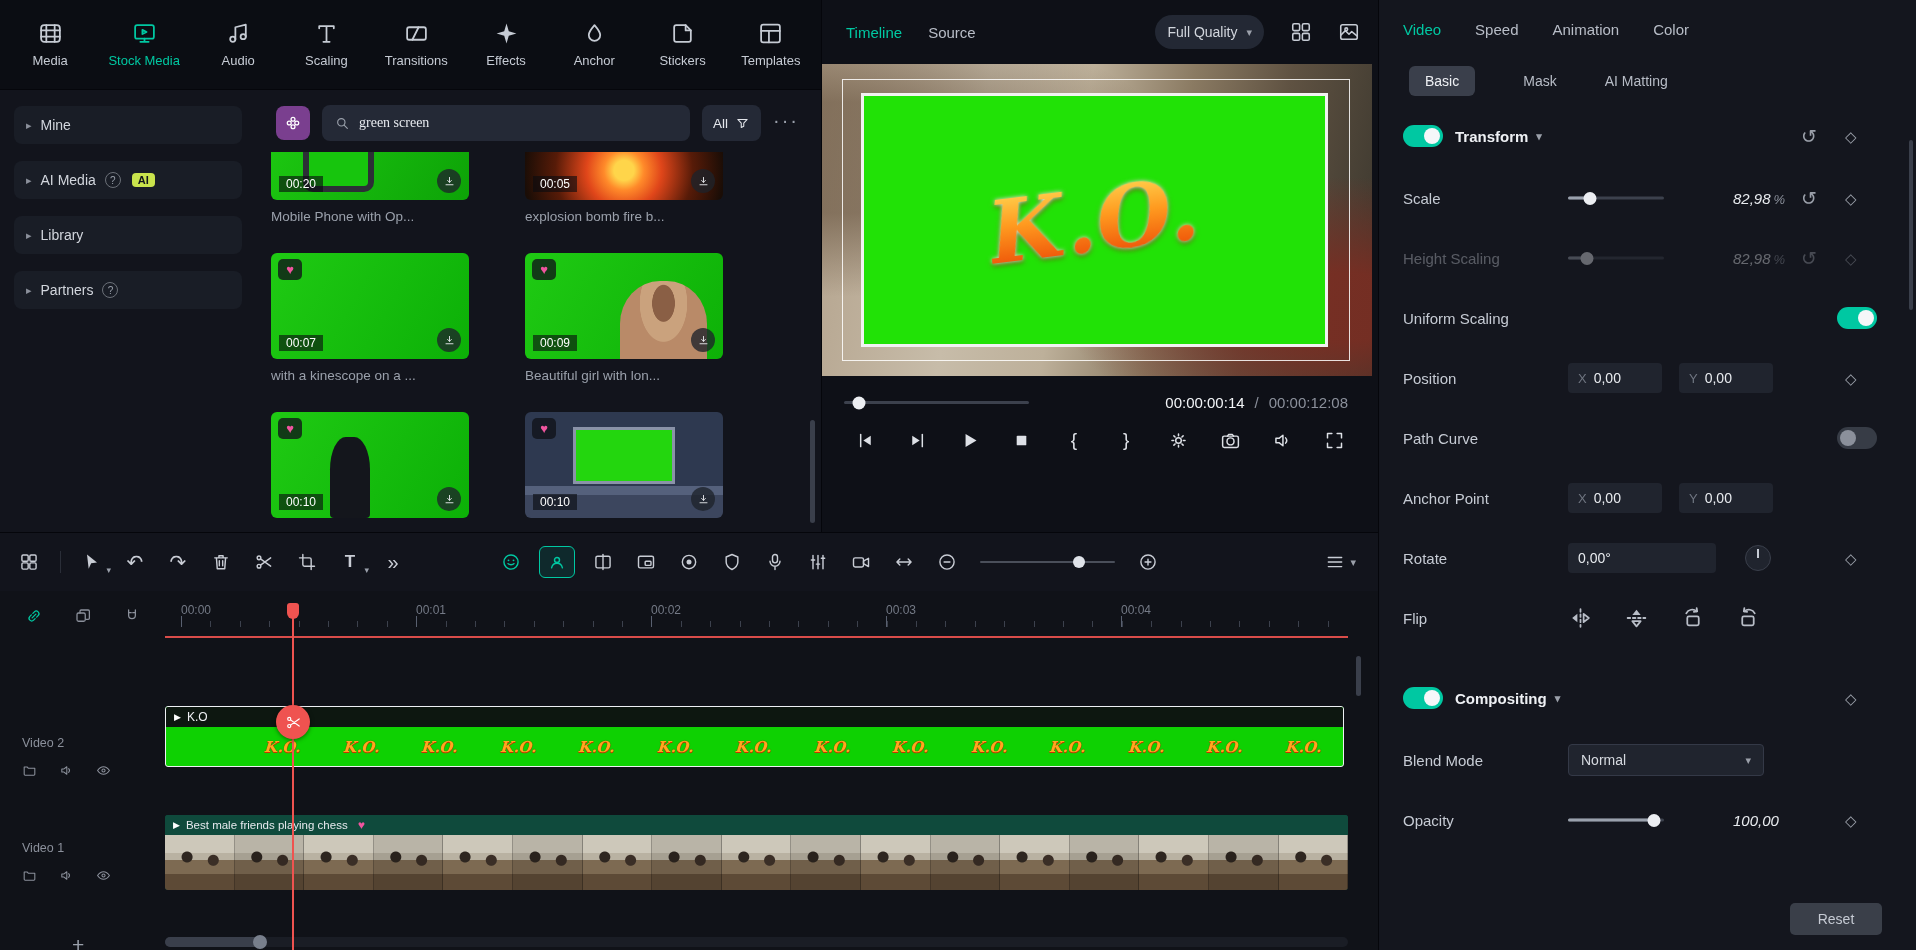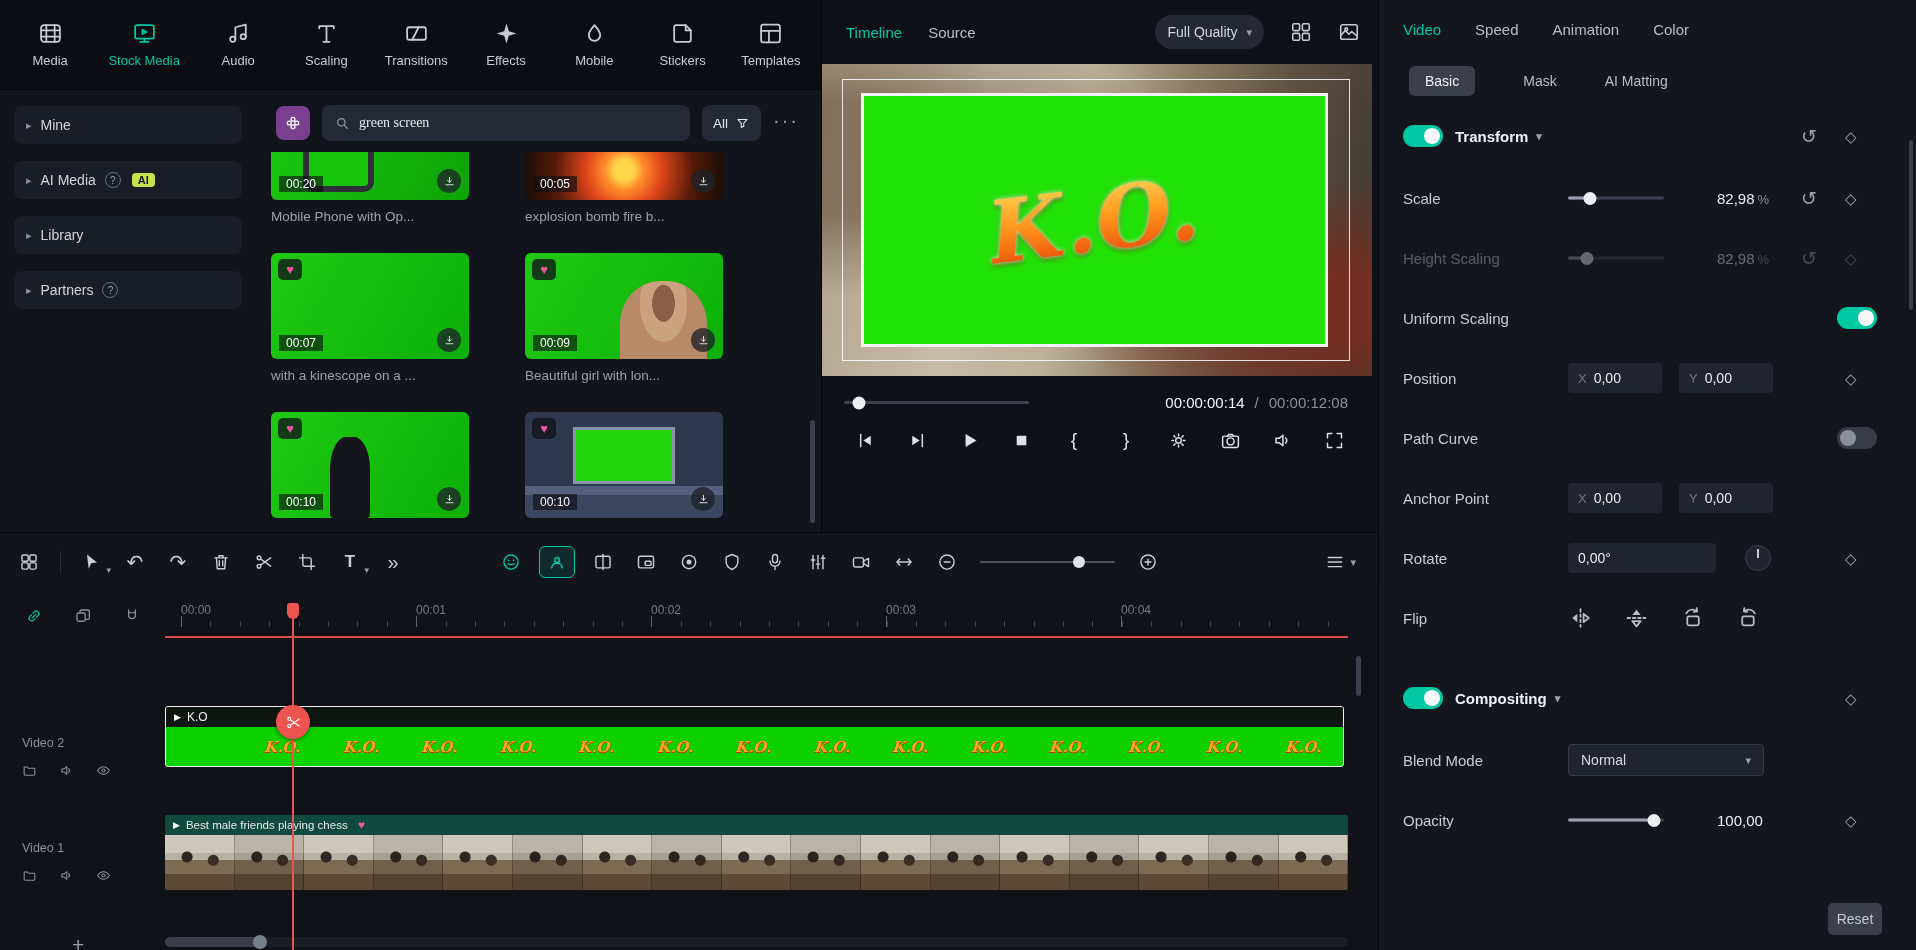--- a/index.html
+++ b/index.html
@@ -96,36 +96,36 @@
   .lbl { position:absolute; left:24px; top:50%; transform:translateY(-50%); font-size:15px; color:#c6cbd4; }
   .htitle { position:absolute; left:76px; top:50%; transform:translateY(-50%); font-size:15px; font-weight:bold; color:#eef0f4; display:flex; align-items:center; gap:8px; }
   .caret { color:#9ba0aa; font-size:11px; }
   .tgl { position:absolute; left:24px; top:50%; transform:translateY(-50%); width:40px; height:22px; border-radius:12px; background:#00c8a2; cursor:pointer; }
   .tgl::after { content:""; position:absolute; right:3px; top:3px; width:16px; height:16px; border-radius:50%; background:#f5f7f9; }
   .tgl.right { left:458px; }
   .tgl.off { background:#373c46; } .tgl.off::after { right:auto; left:3px; background:#8b909b; }
   .slider { position:absolute; left:189px; width:96px; top:50%; height:3px; transform:translateY(-50%); background:#3c414d; border-radius:2px; cursor:pointer; }
   .slider .fill { position:absolute; left:0; top:0; height:100%; background:#9aa1ad; border-radius:2px; }
   .slider .knob { position:absolute; top:50%; transform:translate(-50%,-50%); width:13px; height:13px; border-radius:50%; background:#eceef2; cursor:grab; }
-  .value { position:absolute; left:338px; top:50%; transform:translateY(-50%); font-size:15px; color:#e8ebef; white-space:nowrap; }
+  .value { position:absolute; left:354px; top:50%; transform:translateY(-50%); font-size:15px; color:#e8ebef; white-space:nowrap;font-style:italic; }
   .unit { color:#8b909b; font-size:13px; margin-left:3px; }
   .rst { position:absolute; left:422px; top:50%; transform:translateY(-50%); font-size:19px; color:#9ba0aa; cursor:pointer; line-height:1; }
   .dia { position:absolute; left:466px; top:50%; transform:translateY(-50%); font-size:15px; color:#9ba0aa; cursor:pointer; line-height:1; }
   .fld { position:absolute; height:30px; background:#20242e; border-radius:4px; display:flex; align-items:center; padding:0 10px; gap:7px; font-size:14px; color:#e8ebef; top:50%; transform:translateY(-50%); cursor:text; }
   .fx { left:189px; width:94px; } .fy { left:300px; width:94px; } .rotfld { left:189px; width:148px; }
   .prefix { color:#6f7580; font-size:13px; }
   .dial { position:absolute; left:366px; width:26px; height:26px; border-radius:50%; background:#20242e; border:1px solid #3a3f4b; top:50%; transform:translateY(-50%); cursor:pointer; }
   .dial::after { content:""; position:absolute; left:calc(50% - 1px); top:3px; width:2px; height:9px; background:#c6cbd4; }
   .flips { position:absolute; left:189px; top:50%; transform:translateY(-50%); display:flex; gap:31px; color:#b8bdc7; }
   .flips svg { width:25px; height:25px; cursor:pointer; }
   .disabled { opacity:.38; }
   .dropdown { position:absolute; left:189px; width:196px; height:32px; top:50%; transform:translateY(-50%); background:#20242e; border:1px solid #343947; border-radius:4px; display:flex; align-items:center; padding:0 12px; font-size:14px; color:#d6dae0; cursor:pointer; }
   .dropdown .caret { margin-left:auto; }
   .gapper { height:18px; }
-  .reset-btn { position:absolute; right:34px; bottom:15px; width:54px; height:32px; background:#3a3f49; color:#c6cbd4; border-radius:5px; font-size:14px; display:flex; align-items:center; justify-content:center; cursor:pointer; }
+  .reset-btn { position:absolute; right:34px; bottom:15px; width:92px; height:32px; background:#3a3f49; color:#c6cbd4; border-radius:5px; font-size:14px; display:flex; align-items:center; justify-content:center; cursor:pointer; }
   .props-scroll { position:absolute; right:3px; top:140px; width:4px; height:170px; background:#3a3f4b; border-radius:2px; cursor:pointer; }
 
   
   .timeline-section { flex:1; position:relative; background:#101218; border-top:1px solid #05060b; }
   .tl-toolbar { position:absolute; top:0; left:0; right:0; height:58px; display:flex; align-items:center; background:#12141c; }
   .tlg-left { display:flex; align-items:center; gap:13px; padding-left:14px; color:#c9cdd5; }
   .tlbtn { width:30px; height:30px; display:flex; align-items:center; justify-content:center; cursor:pointer; position:relative; }
   .tlbtn svg { width:20px; height:20px; }
   .glyph20 { font-size:20px; line-height:1; }
   .vdiv { width:1px; height:22px; background:#2a2e38; margin:0 3px; }
@@ -221,21 +221,21 @@
           <div class="asset-item">
             <svg class="ic aic" viewBox="0 0 24 24">
                 <path d="M12 2.5l2.2 7.3L21.5 12l-7.3 2.2L12 21.5l-2.2-7.3L2.5 12l7.3-2.2z" fill="currentColor" stroke="none"></path>
               </svg>
             <span>Effects</span>
           </div>
           <div class="asset-item">
             <svg class="ic aic" viewBox="0 0 24 24">
                 <path d="M12 4c3 3.5 5.5 6.5 5.5 9.5a5.5 5.5 0 1 1-11 0C6.5 10.5 9 7.5 12 4z"></path>
               </svg>
-            <span>Mobile</span>
+            <span>Anchor</span>
           </div>
           <div class="asset-item">
             <svg class="ic aic" viewBox="0 0 24 24">
                 <path d="M4 6a2 2 0 0 1 2-2h9l5 5v9a2 2 0 0 1-2 2H6a2 2 0 0 1-2-2z"></path>
                 <path d="M15 4v5h5"></path>
               </svg>
             <span>Stickers</span>
           </div>
           <div class="asset-item">
             <svg class="ic aic" viewBox="0 0 24 24">

